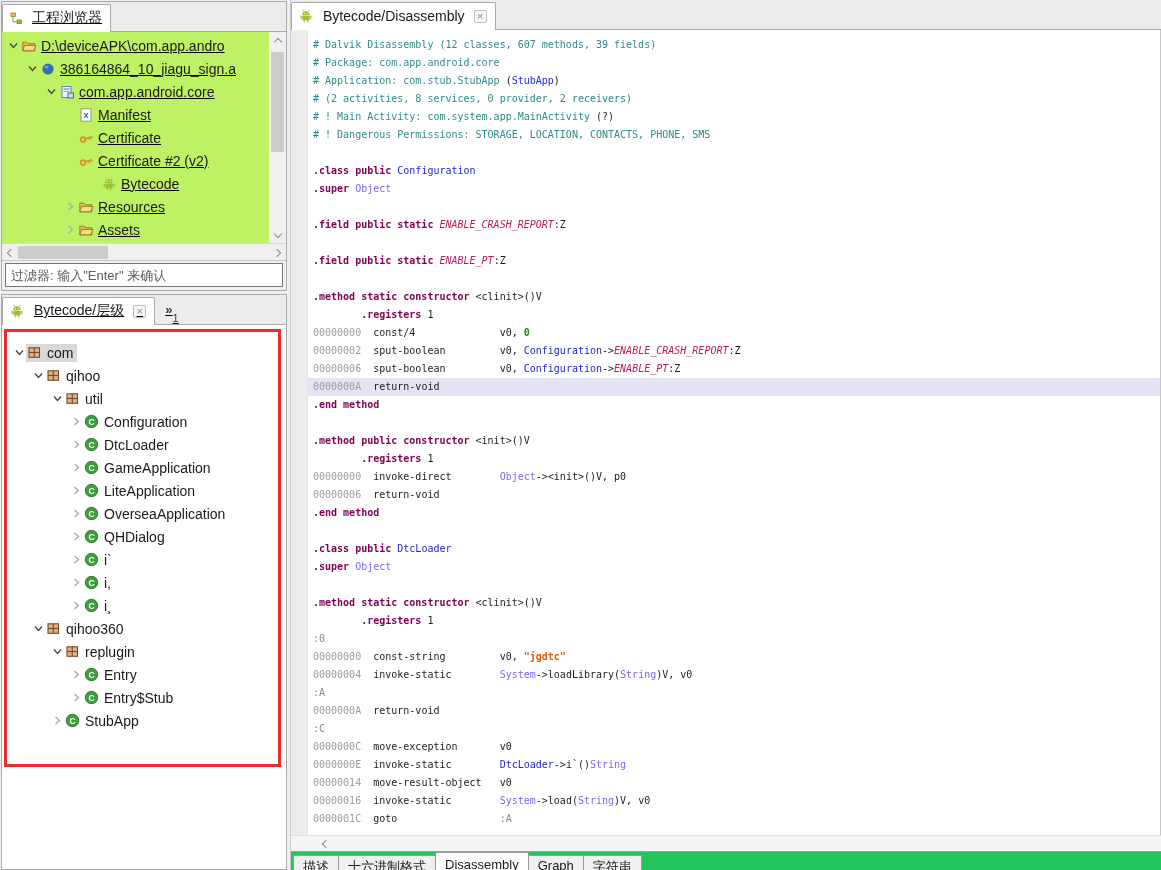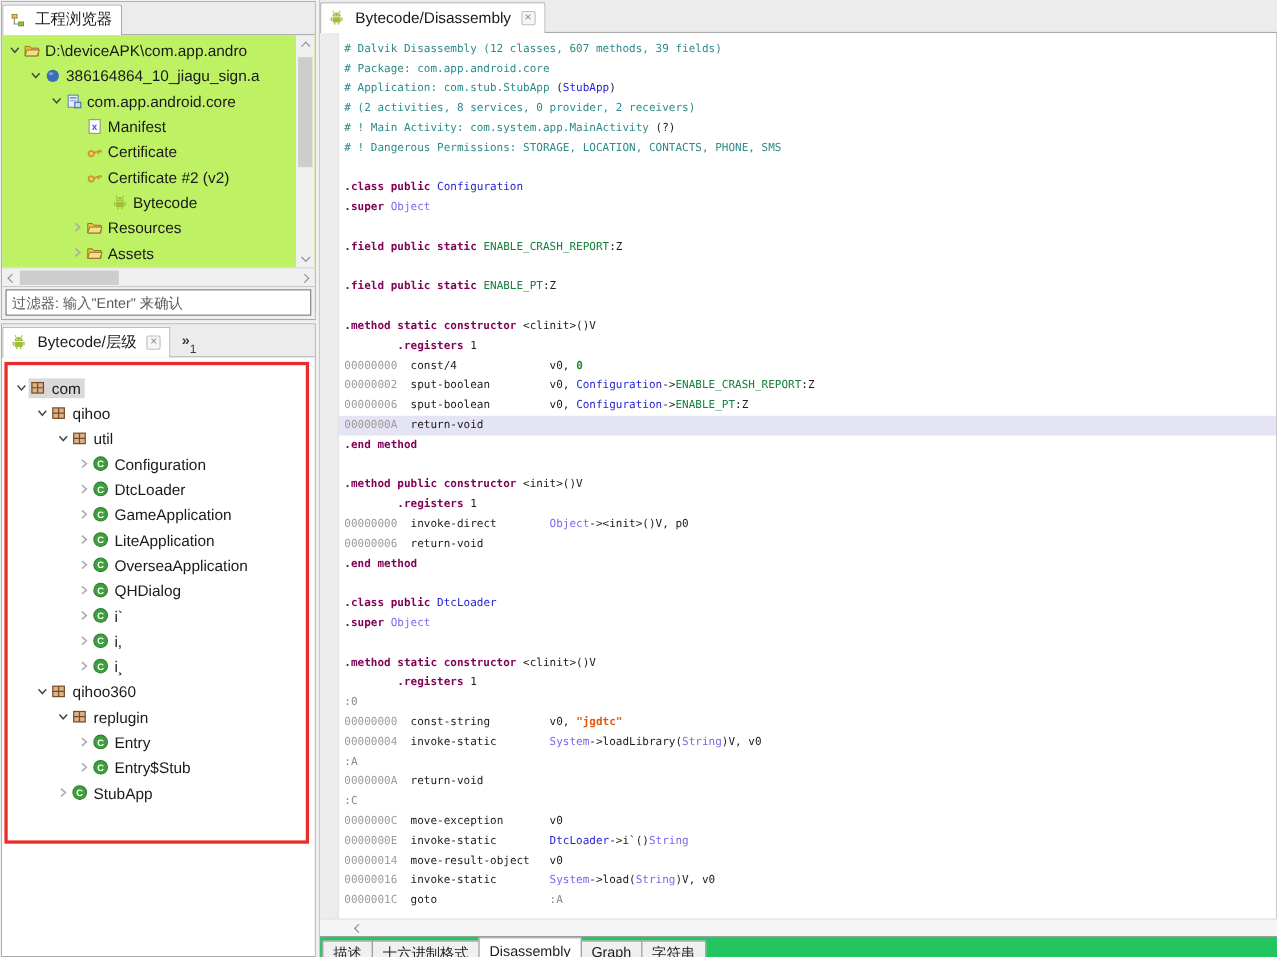--- a/index.html
+++ b/index.html
@@ -15,21 +15,21 @@
   .tabbar { display:flex; align-items:flex-end; background:#ECECEC; border-bottom:1px solid #A9A9A9; height:30px; }
   .tab { display:flex; align-items:center; gap:5px; background:#FFFFFF; border:1px solid #A9A9A9; border-bottom:none;
          padding:4px 8px 5px 6px; font-size:14px; color:#1A1A1A; margin-bottom:-1px; border-radius:2px 2px 0 0; height:28px; }
   .closebox { display:inline-block; width:13px; height:13px; line-height:11px; text-align:center; color:#8F8F8F;
               border:1px solid #BFBFBF; border-radius:2px; font-size:11px; margin-left:4px; background:#F6F6F6; }
   .ovf { display:flex; align-items:flex-start; padding:2px 0 0 10px; color:#3A3A3A; font-size:13px; }
   .ovf .ovf-chev { font-weight:bold; line-height:10px; }
   .ovf .ovf-num { font-size:11px; margin-top:7px; }
 
   
-  .panel { background:#FFFFFF; border:1px solid #A9A9A9; display:flex; flex-direction:column; }
+  .panel { background:#FFFFFF; border:1px solid #A9A9A9; display:flex; flex-direction:column;text-decoration:underline; }
   .project-panel { height:290px; }
   .hier-panel { flex:1; margin-top:3px; }
 
   
   .treezone { position:relative; flex:1; overflow:hidden; background:#bef264; }
   .tree { padding-top:2px; }
   .trow { display:flex; align-items:center; height:23px; white-space:nowrap; font-size:14px; color:#1A1A1A; }
   .arrow, .arrow-sp { width:14px; height:12px; display:inline-flex; align-items:center; justify-content:center; flex:0 0 14px; }
   .ticon { width:17px; height:16px; display:inline-flex; align-items:center; justify-content:center; margin-right:4px; flex:0 0 17px; }
   .rowsel { display:inline-flex; align-items:center; padding:1px 4px 1px 0; }
@@ -59,21 +59,21 @@
   .red-box { position:absolute; left:2px; top:4px; width:277px; height:438px; border:3px solid #EC2B2B; pointer-events:none; }
   .hier-tree { position:absolute; left:6px; top:14px; right:8px; }
 
   
   .codewrap { flex:1; display:flex; background:#fff; border-right:1px solid #C9C9C9; overflow:hidden; }
   .gutter { width:17px; background:#ECECEC; border-right:1px solid #E2E2E2; flex:0 0 17px; }
   .code { flex:1; padding-top:6px; font-family:"DejaVu Sans Mono", monospace; font-size:10px; line-height:18px; overflow:hidden; }
   .codeline { white-space:pre; min-height:18px; padding-left:5px; }
   .codeline.hl { background:#E4E4F4; }
   .seg-c{color:#2F8B8A} .seg-k{color:#7F0055;font-weight:bold} .seg-b{color:#2525D6}
-  .seg-p{color:#7B68EE} .seg-f{color:#15803d;} .seg-s{color:#E2590E;font-weight:bold}
+  .seg-p{color:#7B68EE} .seg-f{color:#be185d;font-style:italic} .seg-s{color:#E2590E;font-weight:bold}
   .seg-n{color:#1E8C1E;font-weight:bold} .seg-a{color:#9C9C9C} .seg-l{color:#8A8A8A} .seg-t{color:#1B1B1B}
 
   .code-hscroll { height:16px; background:#F5F5F5; border-top:1px solid #E0E0E0; display:flex; align-items:center; padding-left:30px; }
 
   
   .bottom-tabs { height:19px; background:#22c55e; border-top:1px solid #9E9E9E; display:flex; align-items:flex-start; overflow:hidden; }
   .btab { margin-top:3px; height:22px; padding:2px 9px; font-size:13px; color:#1A1A1A; background:#F0F0F0;
           border:1px solid #9A9A9A; border-bottom:none; margin-left:-1px; }
   .btab:first-child { margin-left:2px; }
   .btab.active { margin-top:0; background:#FFFFFF; padding-top:4px; }

